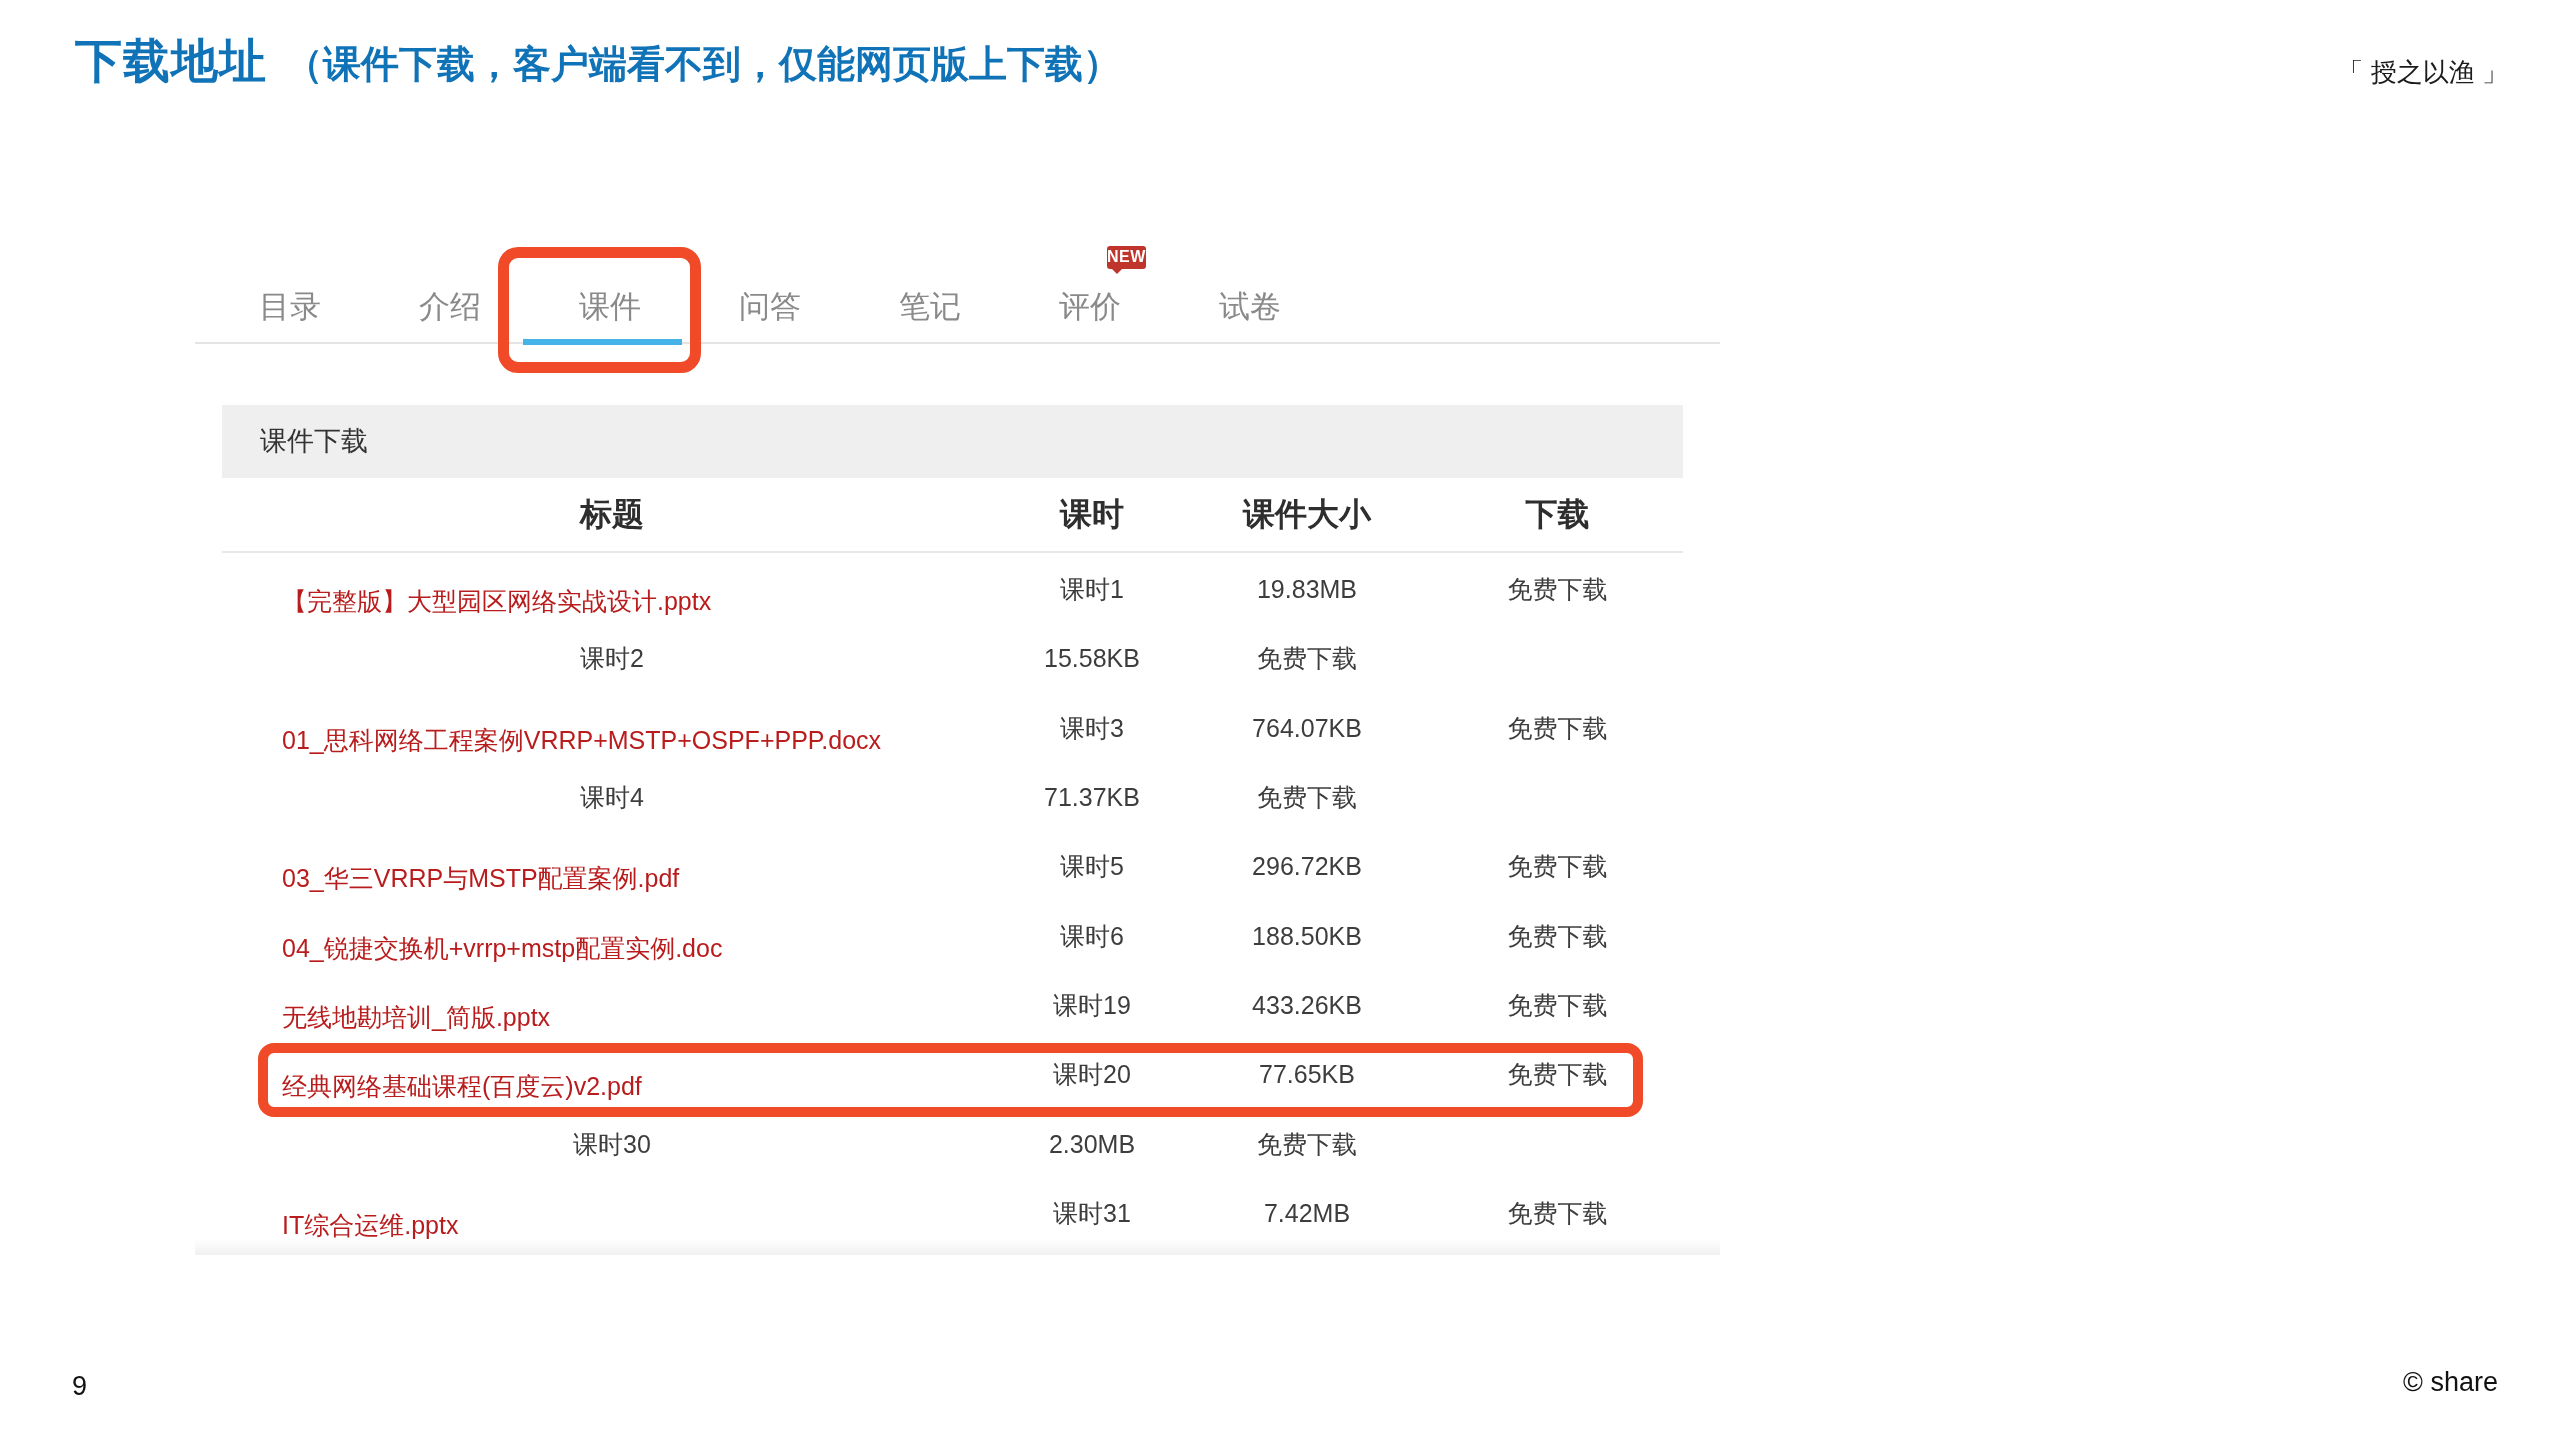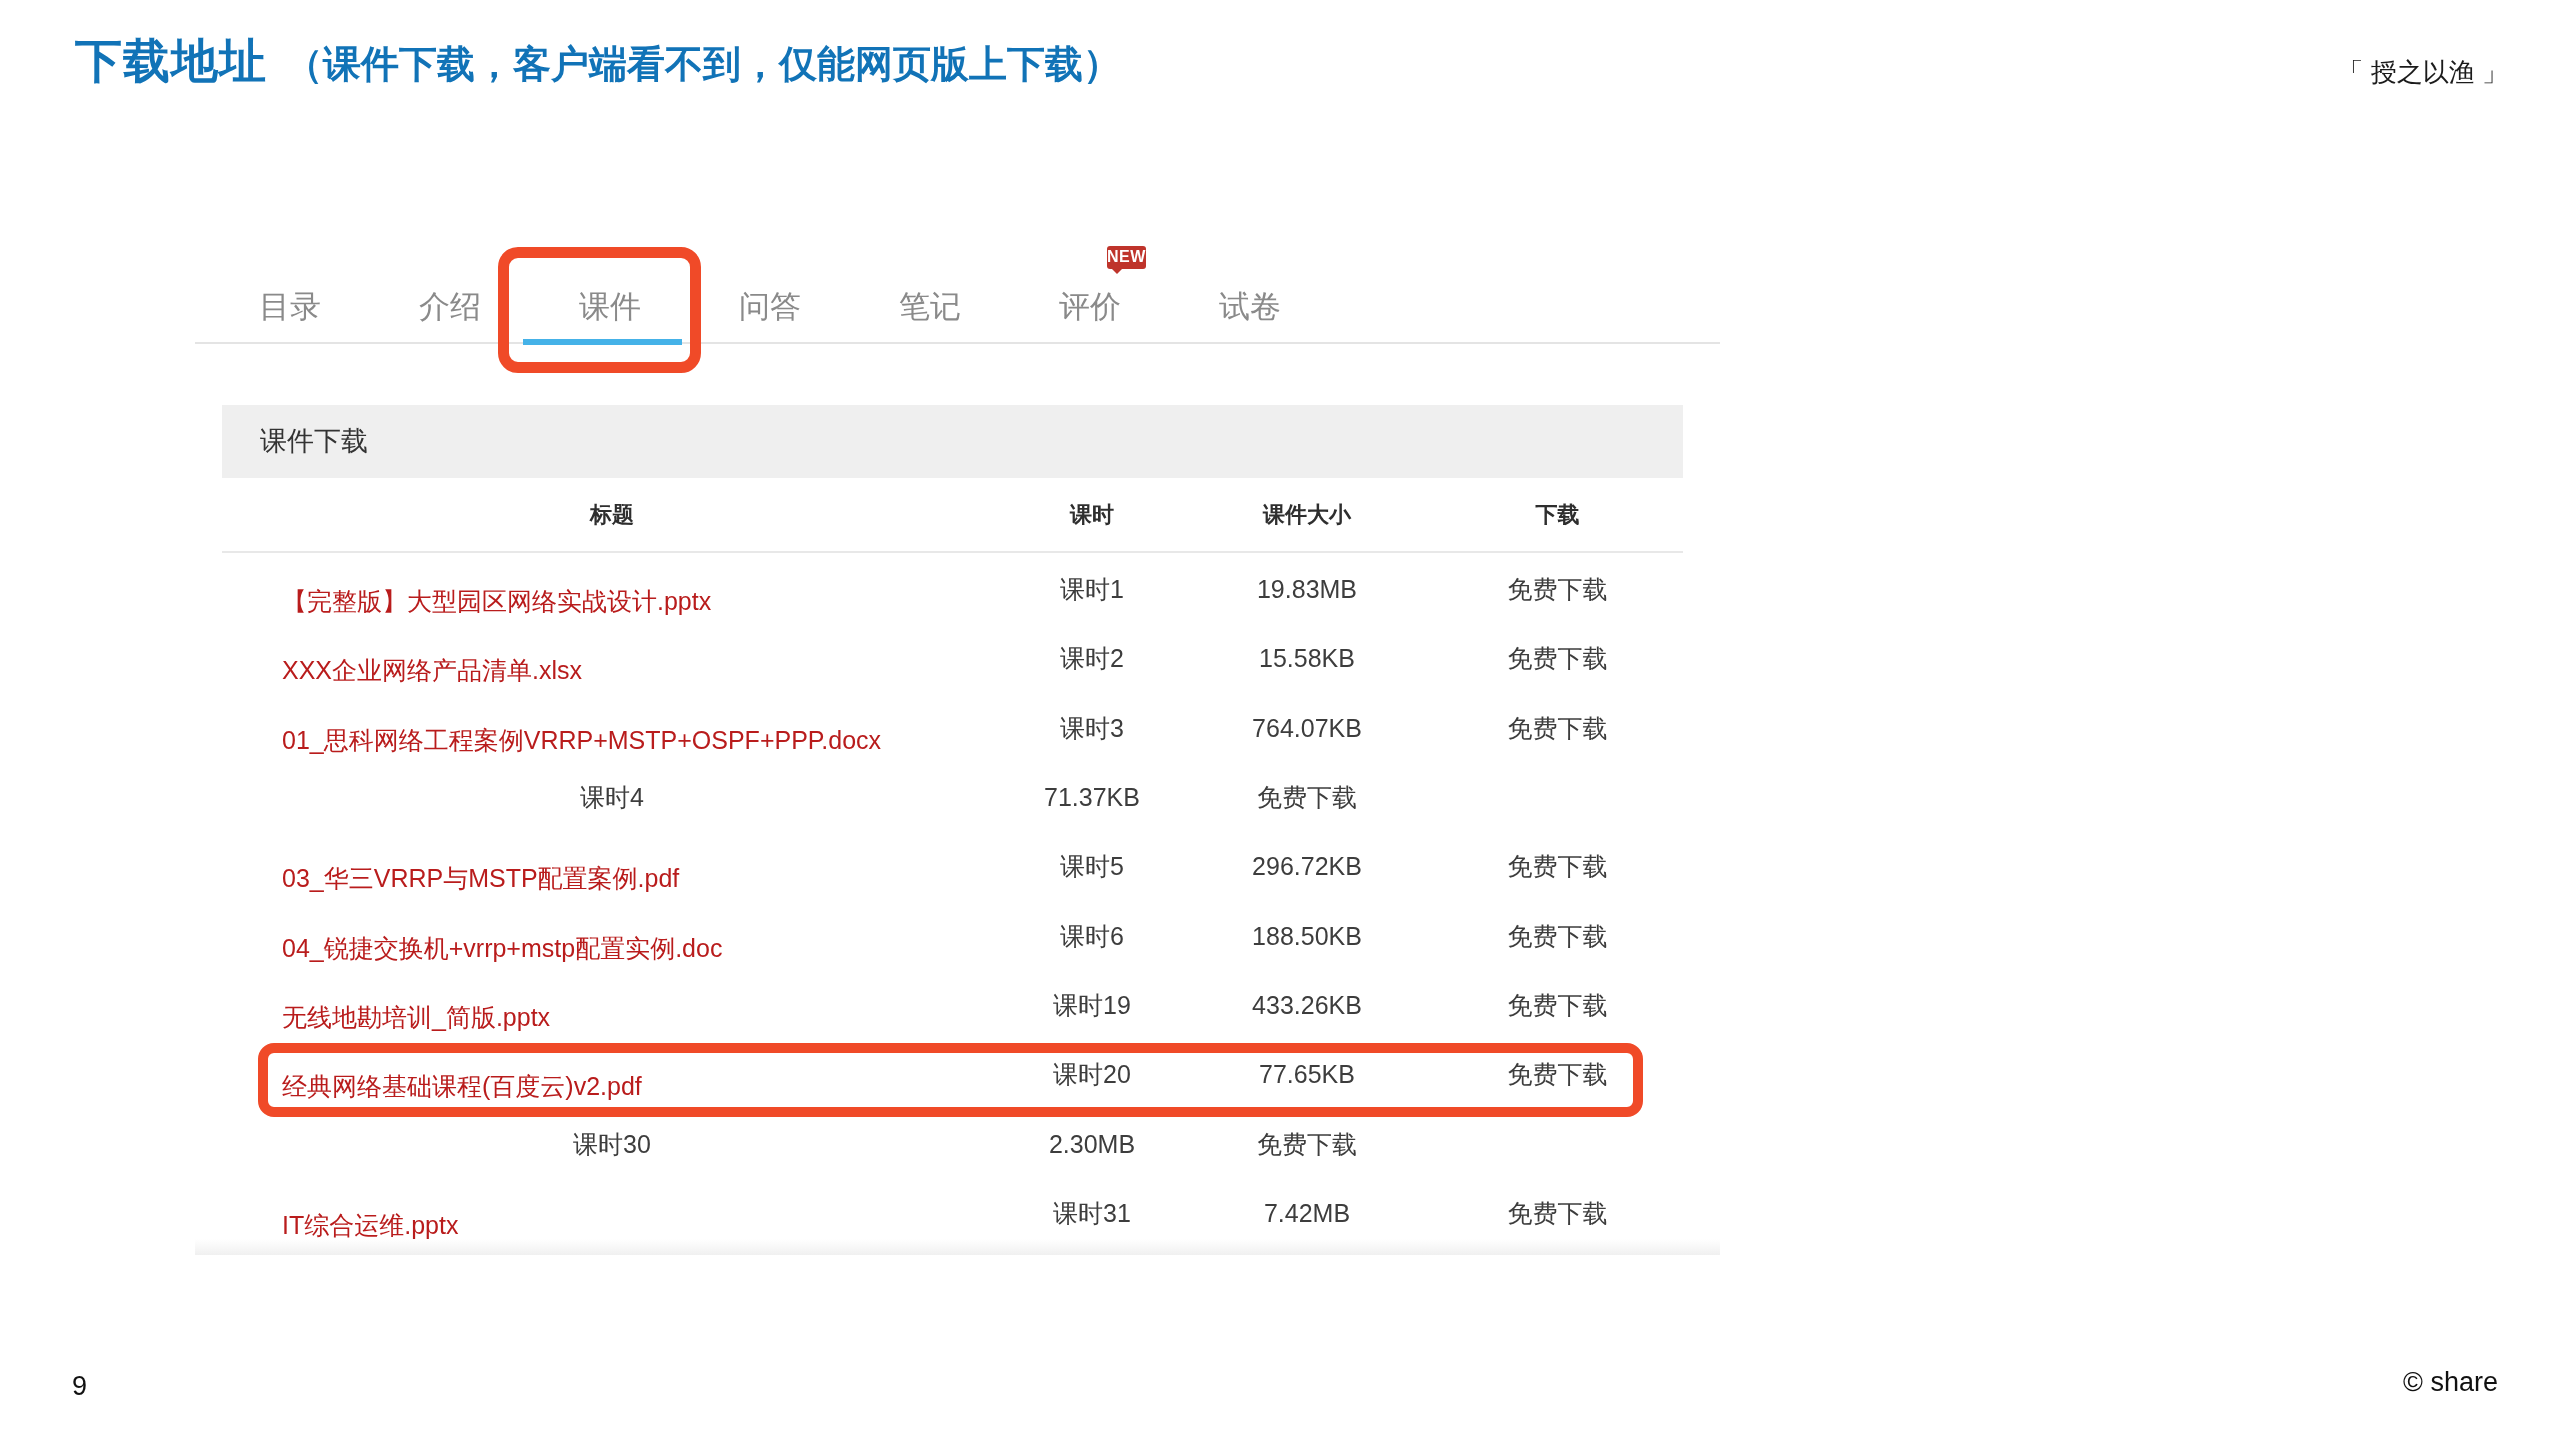--- a/index.html
+++ b/index.html
@@ -98,21 +98,21 @@
   .grid-row {
     display: grid;
     grid-template-columns: 780px 180px 250px 251px;
     align-items: center;
   }
   .col-title   { text-align: left; padding-left: 60px; }
   .col-lesson, .col-size, .col-download { text-align: center; }
 
   .table-head {
     position: absolute; left: 27px; top: 228px; width: 1461px; height: 75px;
-    font-size: 22px; font-weight: 700; color: #2e2e2e;
+    font-size: 32px; font-weight: 700; color: #2e2e2e;
     border-bottom: 2px solid #e8e8e8;
   }
   .table-head .col-title { text-align: center; padding-left: 0; }
 
   .table-body {
     position: absolute; left: 27px; top: 305px; width: 1461px; height: 693px;
     display: flex; flex-direction: column;
   }
   .table-body .grid-row {
     flex: 1 1 0;
@@ -165,21 +165,20 @@
   <div class="table-body">
 
       <div class="grid-row">
         <div class="col-title">【完整版】大型园区网络实战设计.pptx</div>
         <div class="col-lesson">课时1</div>
         <div class="col-size">19.83MB</div>
         <div class="col-download download-link">免费下载</div>
       </div>
 
       <div class="grid-row">
-        <div class="col-title">XXX企业网络产品清单.xlsx</div>
         <div class="col-lesson">课时2</div>
         <div class="col-size">15.58KB</div>
         <div class="col-download download-link">免费下载</div>
       </div>
 
       <div class="grid-row">
         <div class="col-title">01_思科网络工程案例VRRP+MSTP+OSPF+PPP.docx</div>
         <div class="col-lesson">课时3</div>
         <div class="col-size">764.07KB</div>
         <div class="col-download download-link">免费下载</div>

